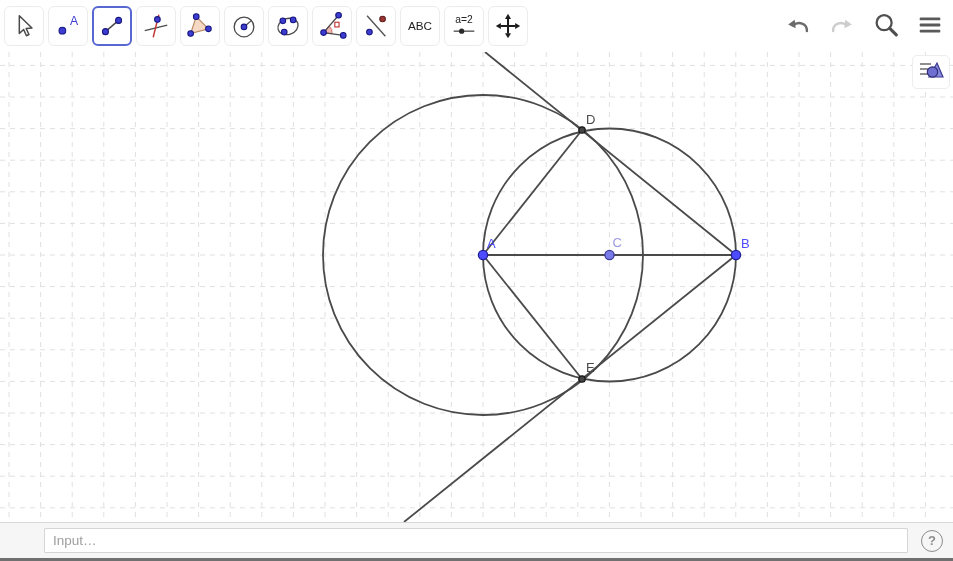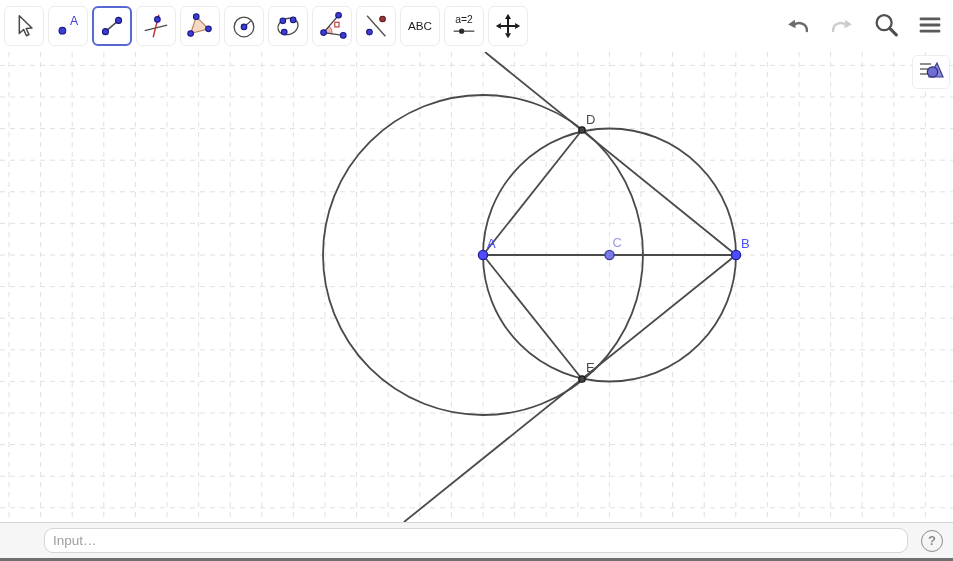--- a/index.html
+++ b/index.html
@@ -23,21 +23,21 @@
   svg.gview { display:block; }
   svg text { font-family:"Liberation Sans",sans-serif; }
   .stylebar-btn { position:absolute; top:3px; right:3px; width:38px; height:34px; background:#fff;
                   border:1px solid #ededed; border-radius:5px; display:flex; align-items:center;
                   justify-content:center; cursor:pointer; }
 
   
   .input-bar { height:39px; flex:none; background:#f6f6f6; border-top:1px solid #d8d8d8;
                border-bottom:3px solid #707070; display:flex; align-items:center;
                padding:0 10px 0 44px; }
-  .input-bar input { flex:1; height:25px; border:1px solid #d5d5d5; border-radius:9px; background:#fff;
+  .input-bar input { flex:1; height:25px; border:1px solid #d5d5d5; border-radius:1px; background:#fff;
                      padding:0 8px; font-size:13.5px; color:#333; outline:none;
                      font-family:"Liberation Sans",sans-serif; }
   .input-bar input::placeholder { color:#9e9e9e; }
   .help-btn { width:22px; height:22px; flex:none; margin-left:13px; border:1.6px solid #8d8d8d;
               border-radius:50%; background:none; display:flex; align-items:center; justify-content:center;
               color:#8d8d8d; font-size:13px; font-weight:bold; cursor:pointer; padding:0;
               font-family:"Liberation Sans",sans-serif; }
 </style>
 </head>
 <body>

